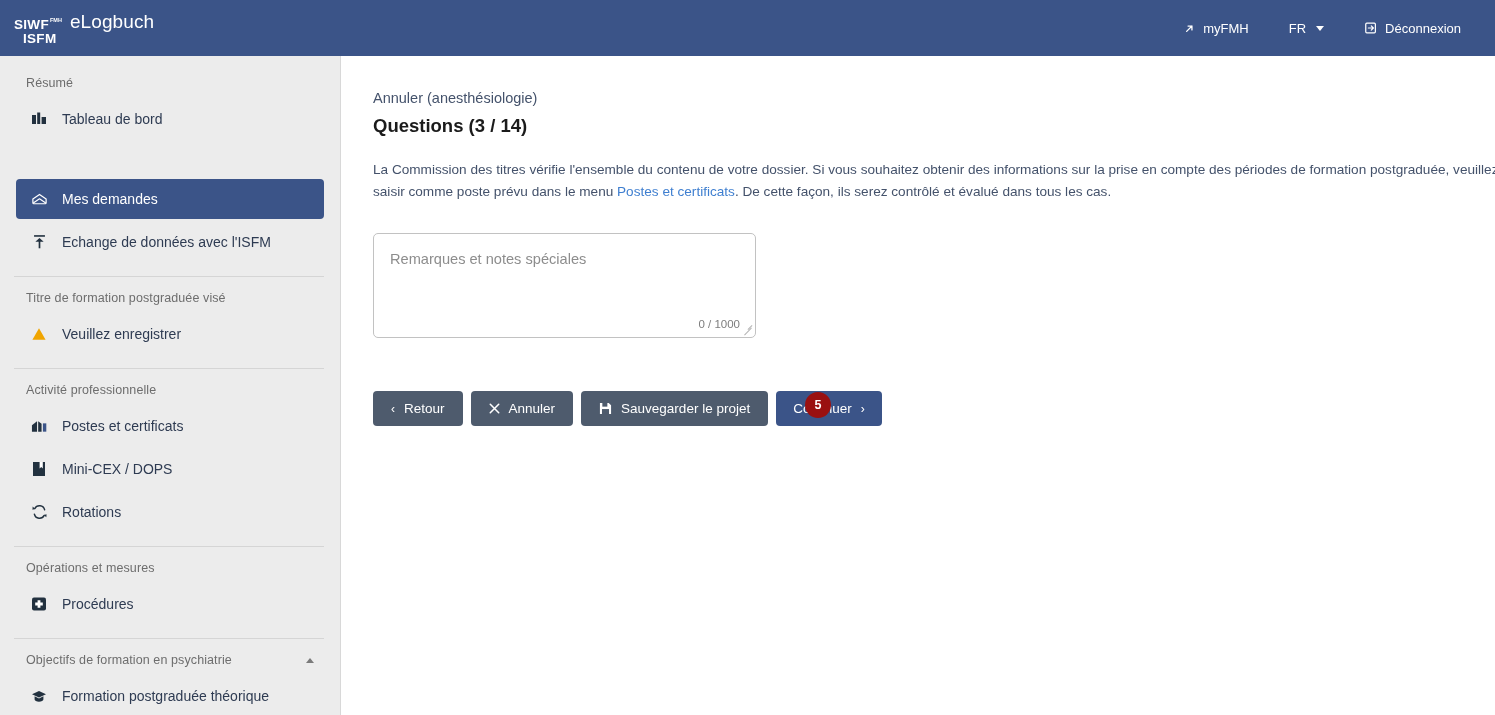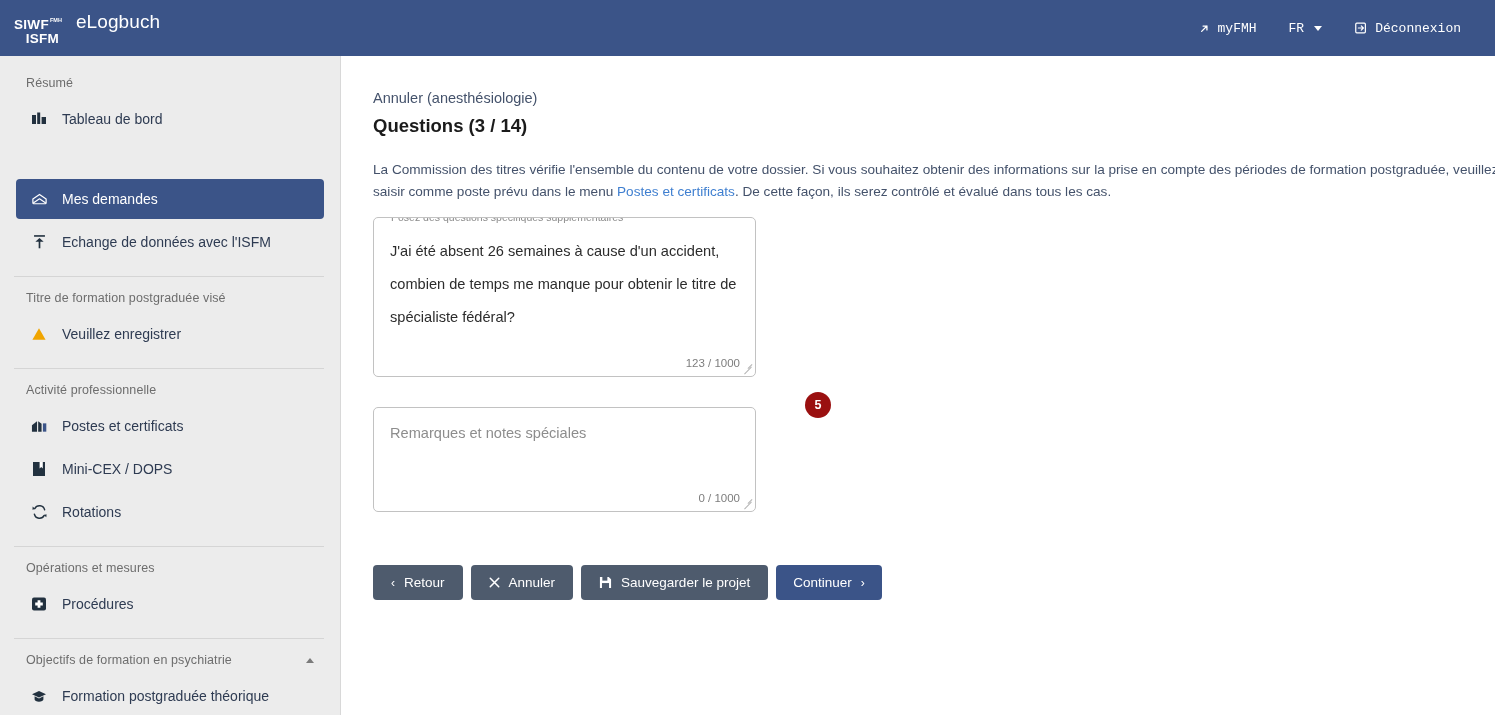--- a/index.html
+++ b/index.html
@@ -15,36 +15,36 @@
 
   
   .header {
     position: absolute; top: 0; left: 0;
     width: 1495px; height: 56px;
     background: #3b5488;
     display: flex; align-items: center;
     justify-content: space-between;
     padding: 0 18px 0 14px;
   }
-  .brand { display: flex; align-items: baseline; gap: 14px; text-align: center; }
+  .brand { display: flex; align-items: baseline; gap: 8px; }
   .logo-block {
     display: inline-flex; flex-direction: column;
     line-height: 1.02;
     color: #ffffff; font-weight: bold;
     font-size: 13.5px; letter-spacing: .3px;
     position: relative; top: 1px;
   }
   .logo-line1 { display: flex; align-items: flex-start; }
   .logo-line2 { padding-left: 9px; }
   .logo-sup { font-size: 5.5px; letter-spacing: 0; position: relative; top: 0px; padding-left: 1px; }
   .brand-title {
     color: #ffffff; font-size: 19px; font-weight: normal;
     letter-spacing: .1px;
   }
-  .header-right { display: flex; align-items: flex-end; gap: 0px; font-family: Liberation Mono, monospace; }
+  .header-right { display: flex; align-items: flex-end; gap: 8px; }
   .hitem {
     display: flex; align-items: center; gap: 7px;
     color: #ffffff; font-size: 13px;
     padding: 6px 16px; cursor: pointer; white-space: nowrap;
   }
   .hitem svg { display: block; }
   .caret-down {
     width: 0; height: 0; margin-left: 3px;
     border-left: 4px solid transparent;
     border-right: 4px solid transparent;
@@ -321,28 +321,20 @@
     </div>
   </div>
 
   <div class="main">
 
     <div class="crumb">Annuler (anesthésiologie)</div>
     <div class="page-title">Questions (3 / 14)</div>
 
     <div class="intro"><span>La Commission des titres vérifie l'ensemble du contenu de votre dossier. Si vous souhaitez obtenir des informations sur la prise en compte des périodes de formation postgraduée, veuillez les saisir comme poste prévu dans le menu </span><a>Postes et certificats</a><span>. De cette façon, ils serez contrôlé et évalué dans tous les cas.</span></div>
 
-    <div class="field first">
-      <div class="ta-box">
-        <span class="ta-legend">Posez des questions spécifiques supplémentaires</span>
-        <div class="ta-text">J'ai été absent 26 semaines à cause d'un accident, combien de temps me manque pour obtenir le titre de spécialiste fédéral?</div>
-        <span class="counter">123 / 1000</span>
-        <span class="resize-grip"></span>
-      </div>
-    </div>
 
     <div class="field" style="margin-top:30px">
       <div class="ta-box" style="height:105px;padding-top:14px">
         <div class="ta-placeholder">Remarques et notes spéciales</div>
         <span class="counter">0 / 1000</span>
         <span class="resize-grip"></span>
       </div>
     </div>
 
     <div class="btnrow">

